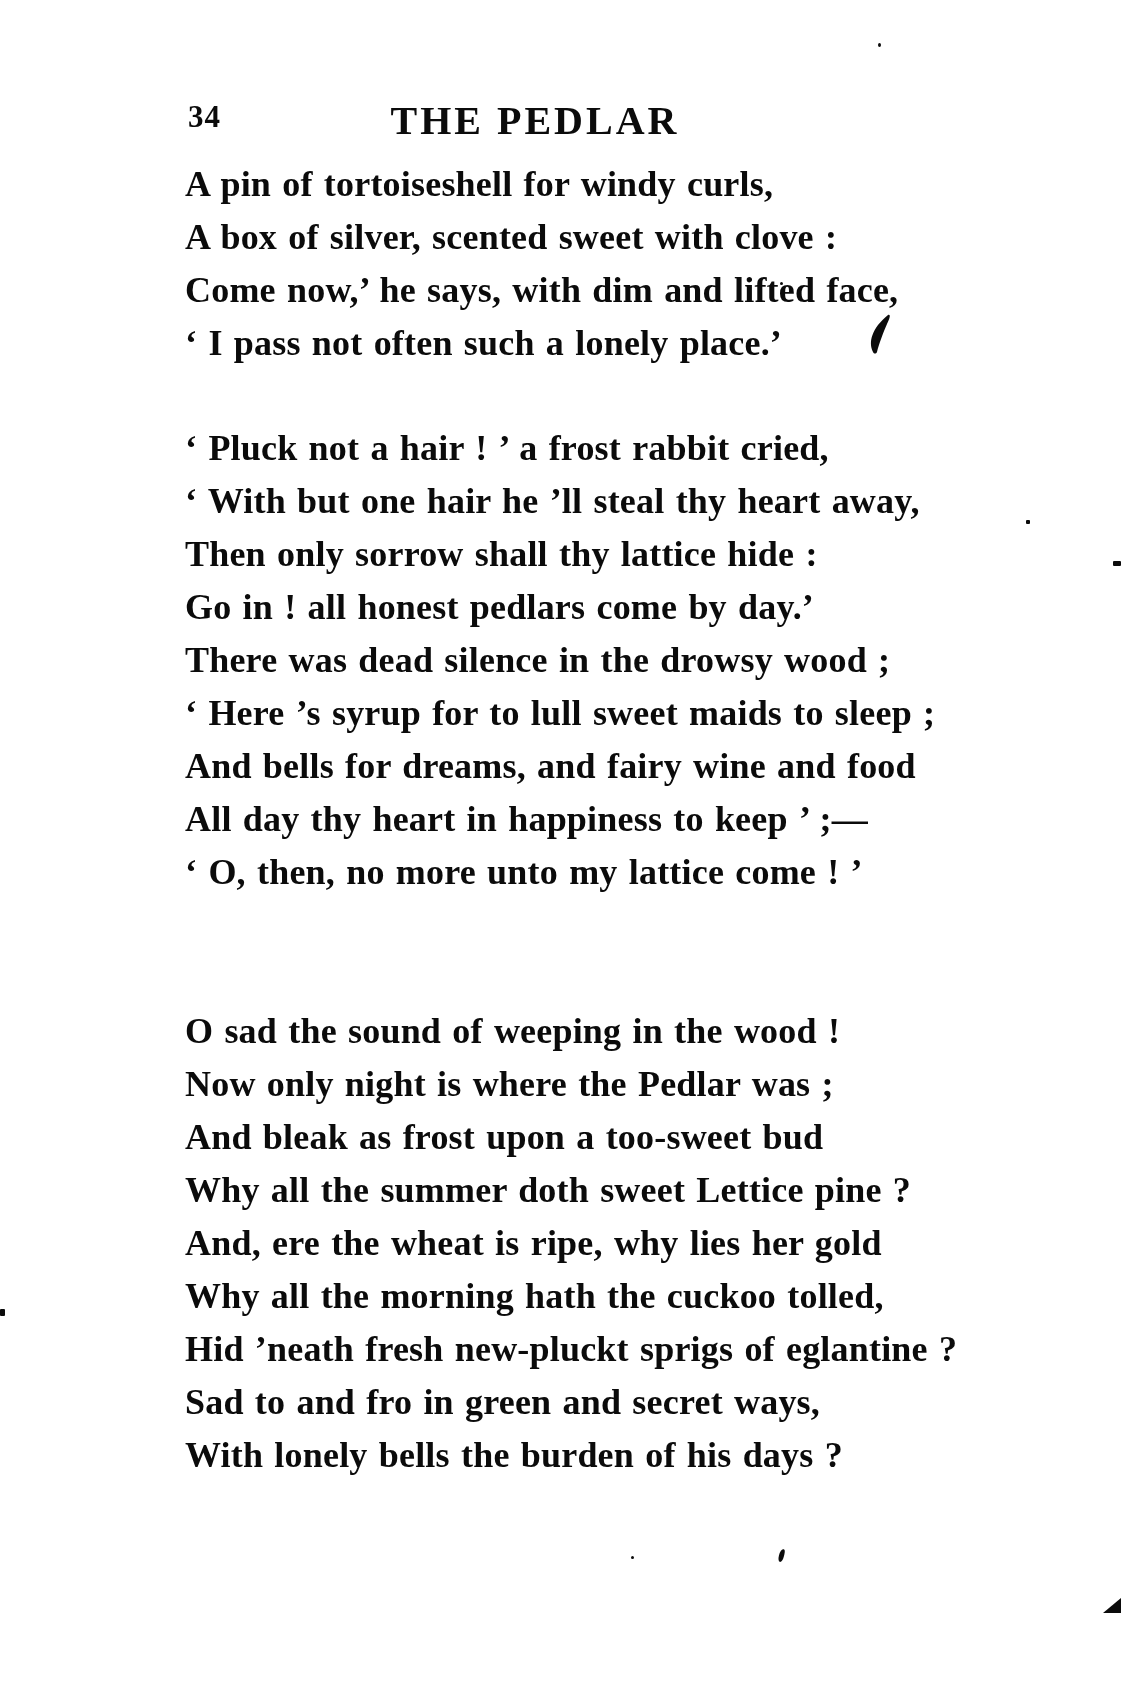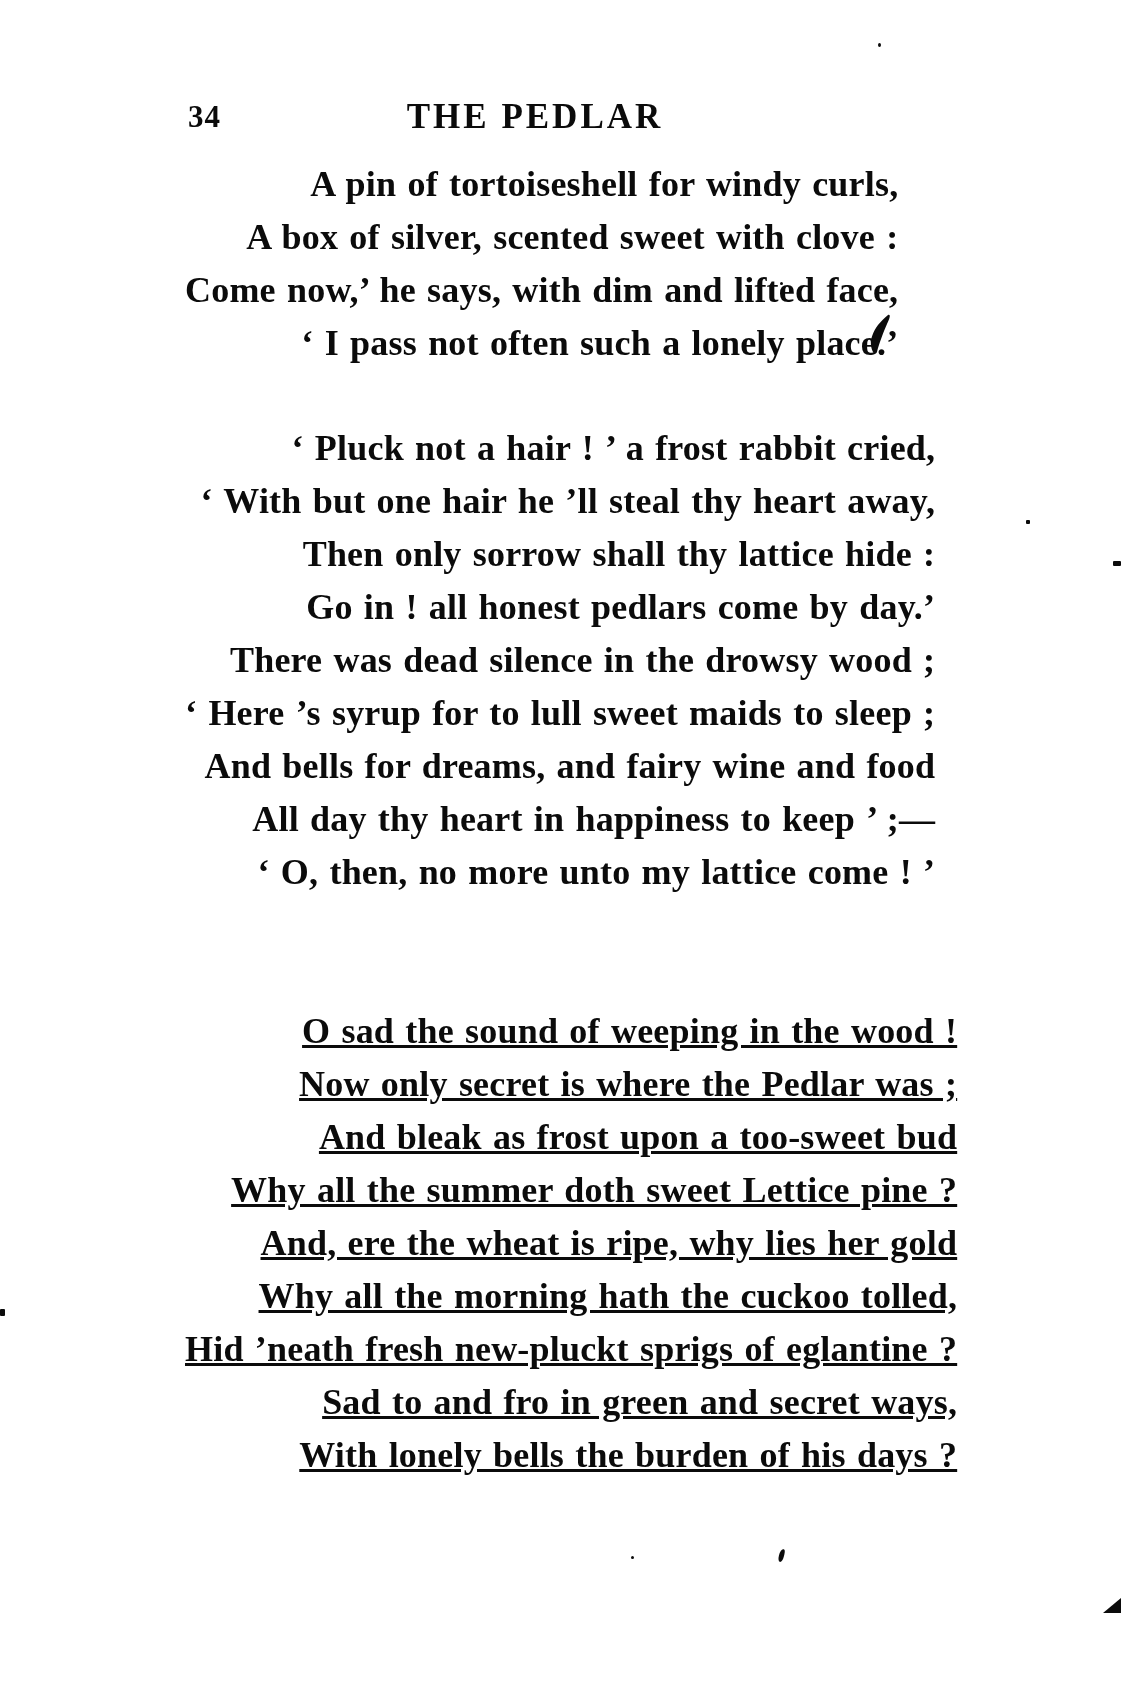--- a/index.html
+++ b/index.html
@@ -7,32 +7,31 @@
     position:relative;
     width:1121px;height:1613px;
     background:#ffffff;
     color:#0b0b0b;
     font-family:"Liberation Serif","DejaVu Serif",serif;
     font-weight:bold;
     overflow:hidden;
   }
   .running-head{position:absolute;top:96px;left:0;width:1121px;height:40px;}
   .page-number{position:absolute;left:188px;top:3px;font-size:31px;letter-spacing:1px;}
-  .page-title{position:absolute;left:370px;top:1px;width:330px;text-align:center;font-size:35px;letter-spacing:3px;white-space:nowrap;}
+  .page-title{position:absolute;left:370px;top:1px;width:330px;text-align:center;font-size:40px;letter-spacing:3px;white-space:nowrap;}
   .stanza{position:absolute;left:185px;}
   .stanza-1{top:158px;}
   .stanza-2{top:422px;}
-  .stanza-3{top:1005px;text-decoration:underline;}
+  .stanza-3{top:1005px;}
   .line{
     height:53px;line-height:53px;
     font-size:36px;
     white-space:nowrap;
     word-spacing:2px;
     letter-spacing:0.2px;
-    text-align:right;
   }
   
   .speck{position:absolute;background:#0b0b0b;border-radius:50%;}
   .spk-top{left:878px;top:43px;width:3px;height:4px;}
   .spk-face{left:780px;top:282px;width:3px;height:3px;}
   .spk-mid{left:1026px;top:520px;width:4px;height:4px;border-radius:1px;}
   .dash-right{left:1113px;top:561px;width:8px;height:5px;border-radius:1px;}
   .dash-left{left:0px;top:1309px;width:5px;height:7px;border-radius:1px;}
   .spk-bottom{left:631px;top:1556px;width:3px;height:3px;}
   .tick-bottom{
@@ -71,21 +70,21 @@
     <div class="line">Go in ! all honest pedlars come by day.’</div>
     <div class="line">There was dead silence in the drowsy wood ;</div>
     <div class="line">‘ Here ’s syrup for to lull sweet maids to sleep ;</div>
     <div class="line">And bells for dreams, and fairy wine and food</div>
     <div class="line">All day thy heart in happiness to keep ’ ;—</div>
     <div class="line">‘ O, then, no more unto my lattice come ! ’</div>
   </div>
 
   <div class="stanza stanza-3">
     <div class="line">O sad the sound of weeping in the wood !</div>
-    <div class="line">Now only secret is where the Pedlar was ;</div>
+    <div class="line">Now only night is where the Pedlar was ;</div>
     <div class="line">And bleak as frost upon a too-sweet bud</div>
     <div class="line">Why all the summer doth sweet Lettice pine ?</div>
     <div class="line">And, ere the wheat is ripe, why lies her gold</div>
     <div class="line">Why all the morning hath the cuckoo tolled,</div>
     <div class="line">Hid ’neath fresh new-pluckt sprigs of eglantine ?</div>
     <div class="line">Sad to and fro in green and secret ways,</div>
     <div class="line">With lonely bells the burden of his days ?</div>
   </div>
 
   <svg class="ink-blot" viewBox="0 0 30 40" xmlns="http://www.w3.org/2000/svg">

